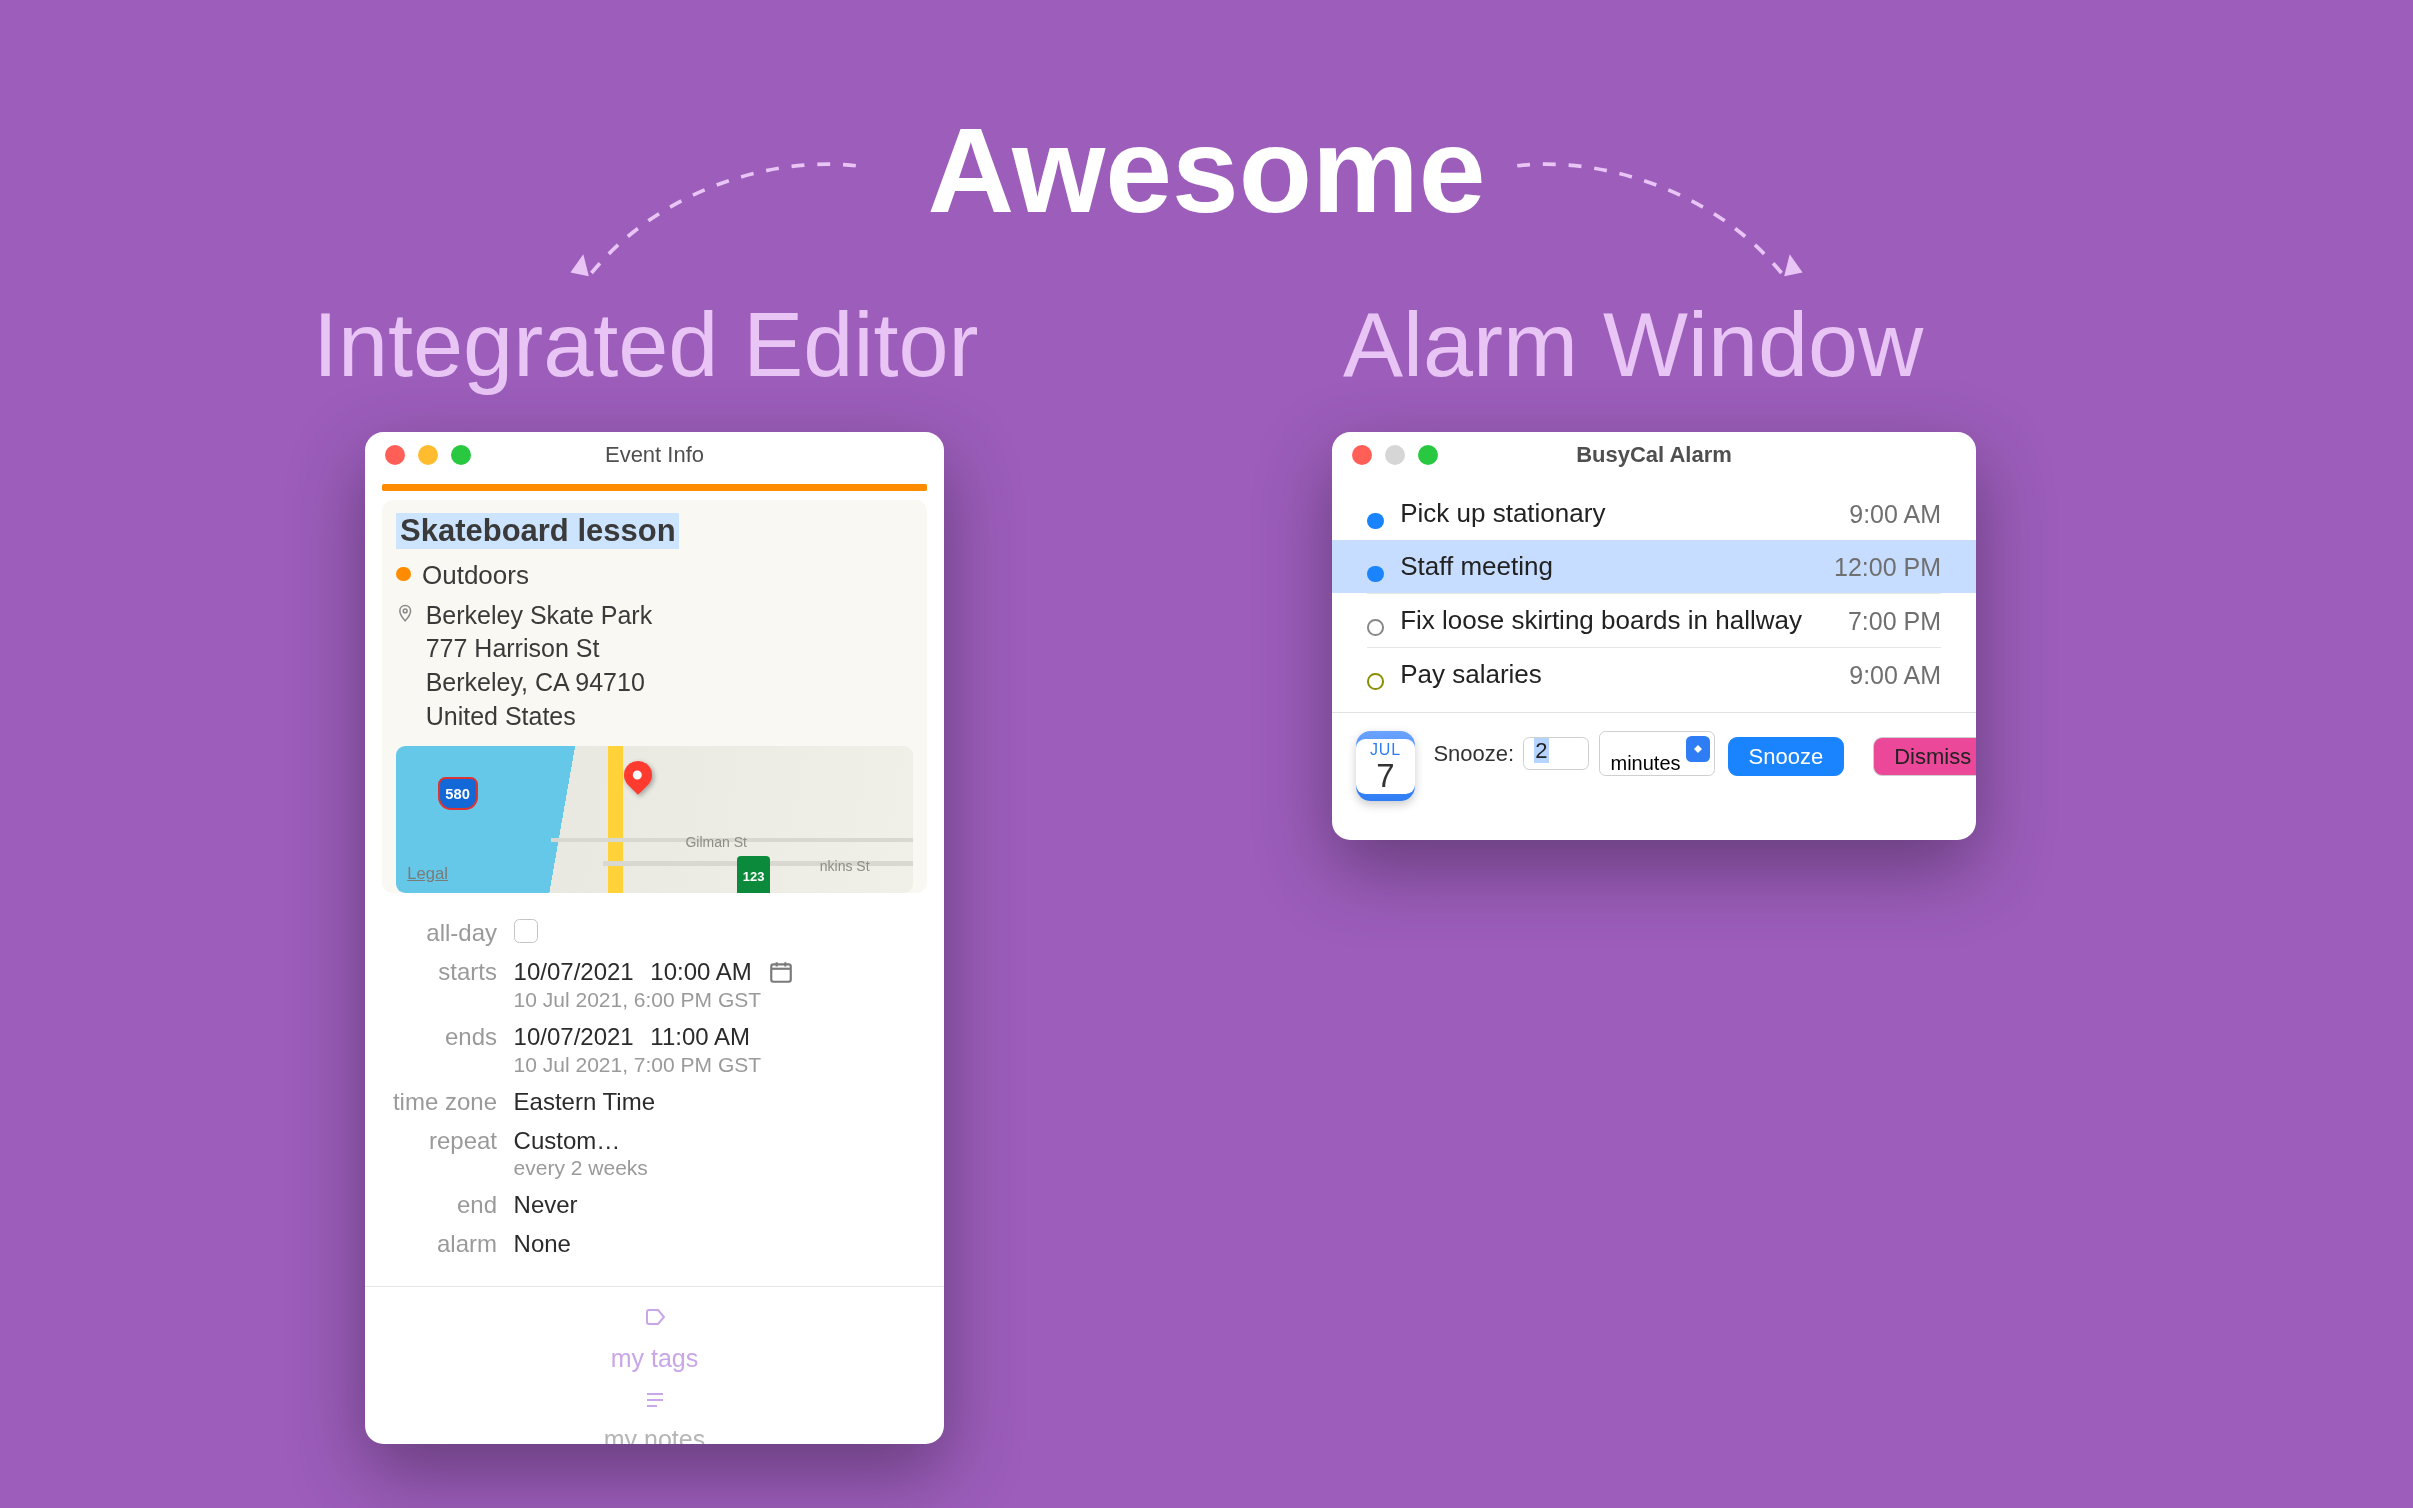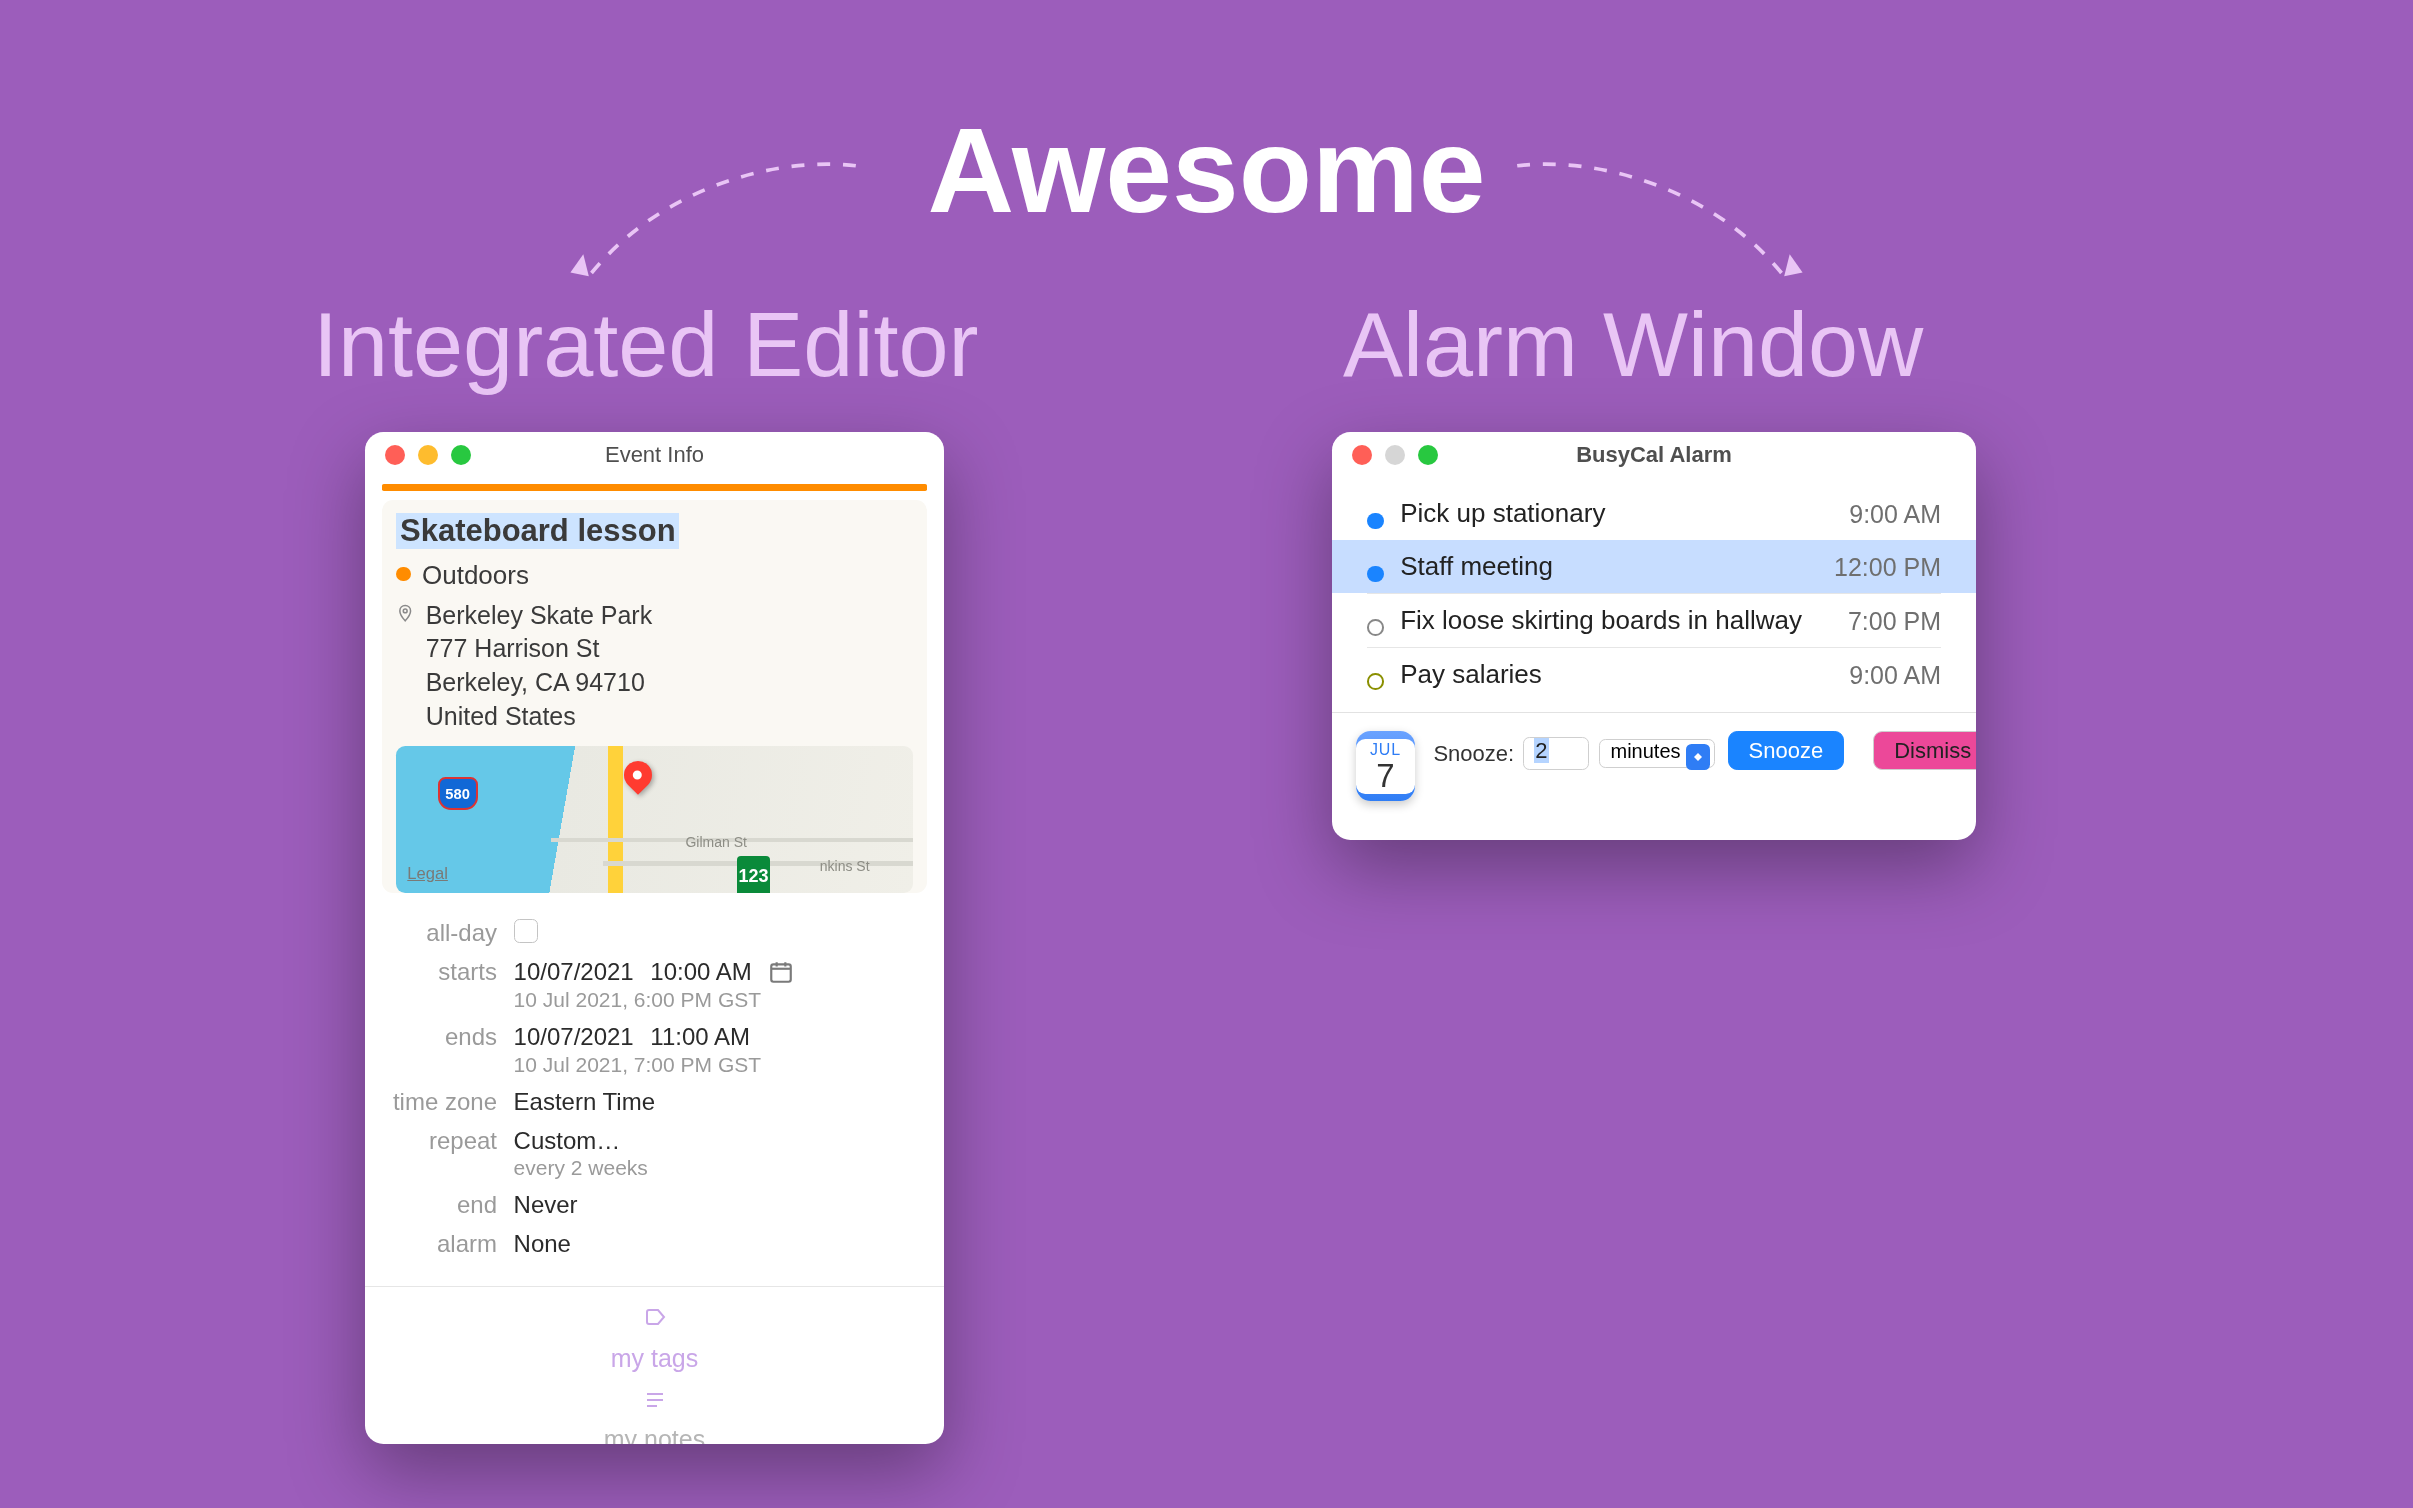--- a/index.html
+++ b/index.html
@@ -140,21 +140,21 @@
   top:9.2px; left:9.2px;
 }
 .map-shield {
   position:absolute;
   width:40px; height:33px;
   border-radius: 7.4px 7.4px 13px 13px;
   display:flex; align-items:center; justify-content:center;
   font-size:14.7px; font-weight:700; color:#fff;
 }
 .map-shield.blue { background:#1168d6; border:2.8px solid #d33; top: 31px; left: 8%; }
-.map-shield.green { background:#0a8a3a; top: 110px; left: 66%; font-size:18px; width:33px; height:40px; border-radius:4px; }
+.map-shield.green { background:#0a8a3a; top: 110px; left: 66%; font-size:13px; width:33px; height:40px; border-radius:4px; }
 .map-label { position:absolute; font-size:14px; color:#8d8d85; }
 .map-legal { position:absolute; bottom:9.2px; left:11px; font-size:16.6px; color:#7a7a77; text-decoration:underline; }
 
 .fields {
   padding: 20px 22px 9.2px 22px;
 }
 .f-row {
   display: grid;
   grid-template-columns: 110px 1fr;
   gap: 16.6px;
@@ -242,27 +242,27 @@
   width: 66px; height: 33px;
   border: 0.9px solid #cfcfcf;
   border-radius: 6.4px;
   font-size: 22px;
   padding: 0 9.2px;
   color: #222;
   background: #fff;
 }
 .num-input .sel { background: #b5d4ff; padding: 0 1.8px; }
 .unit-select {
-  height: 29px;
+  height: 45px;
   border: 0.9px solid #cfcfcf;
   border-radius: 6.4px;
   background: #fff;
   font-size: 20px;
   padding: 0 33px 0 11px;
-  display:flex; align-items:flex-start;
+  display:flex; align-items:flex-end;
   position:relative;
 }
 .unit-select .caret {
   position:absolute; right:3.7px; top:3.7px;
   width: 24px; height: 26px;
   background: #2f7df5;
   border-radius: 5.5px;
   display:flex; flex-direction:column; align-items:center; justify-content:center;
   gap:0.9px;
 }

